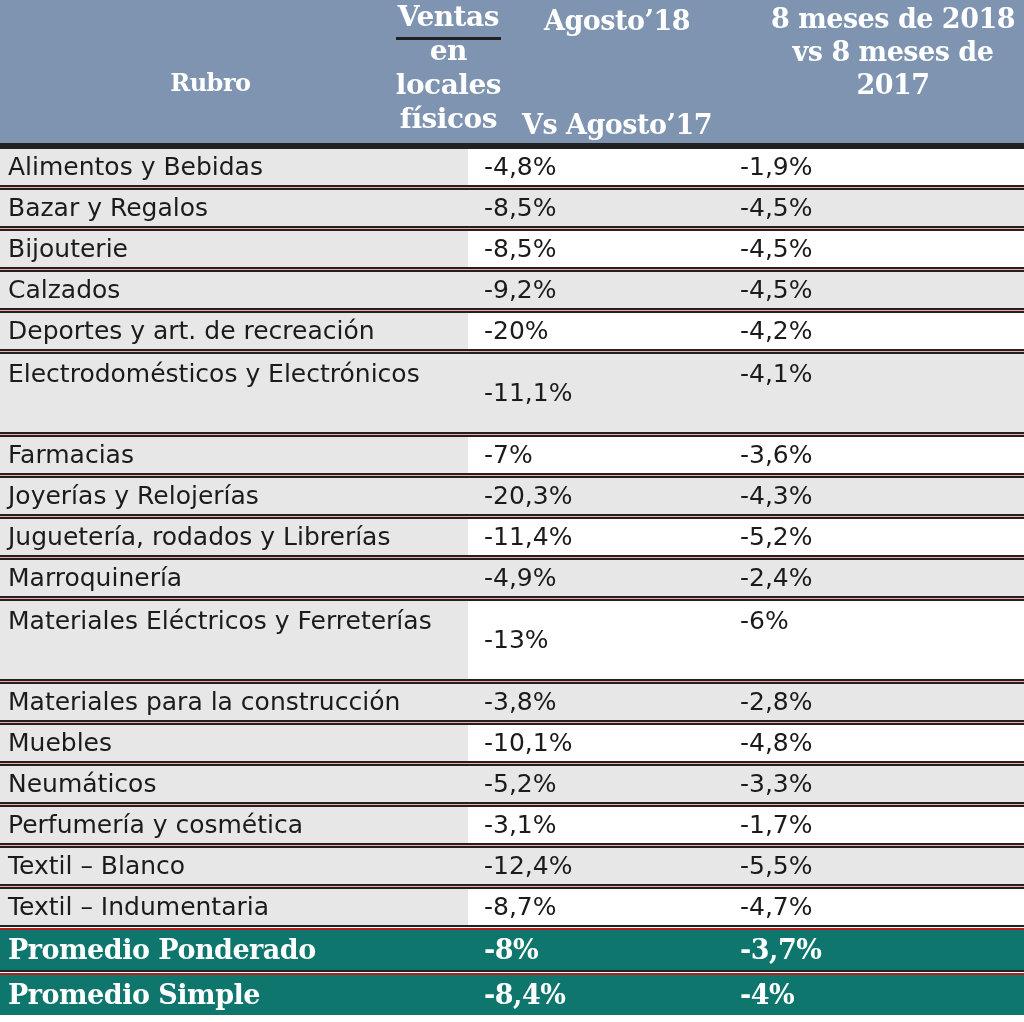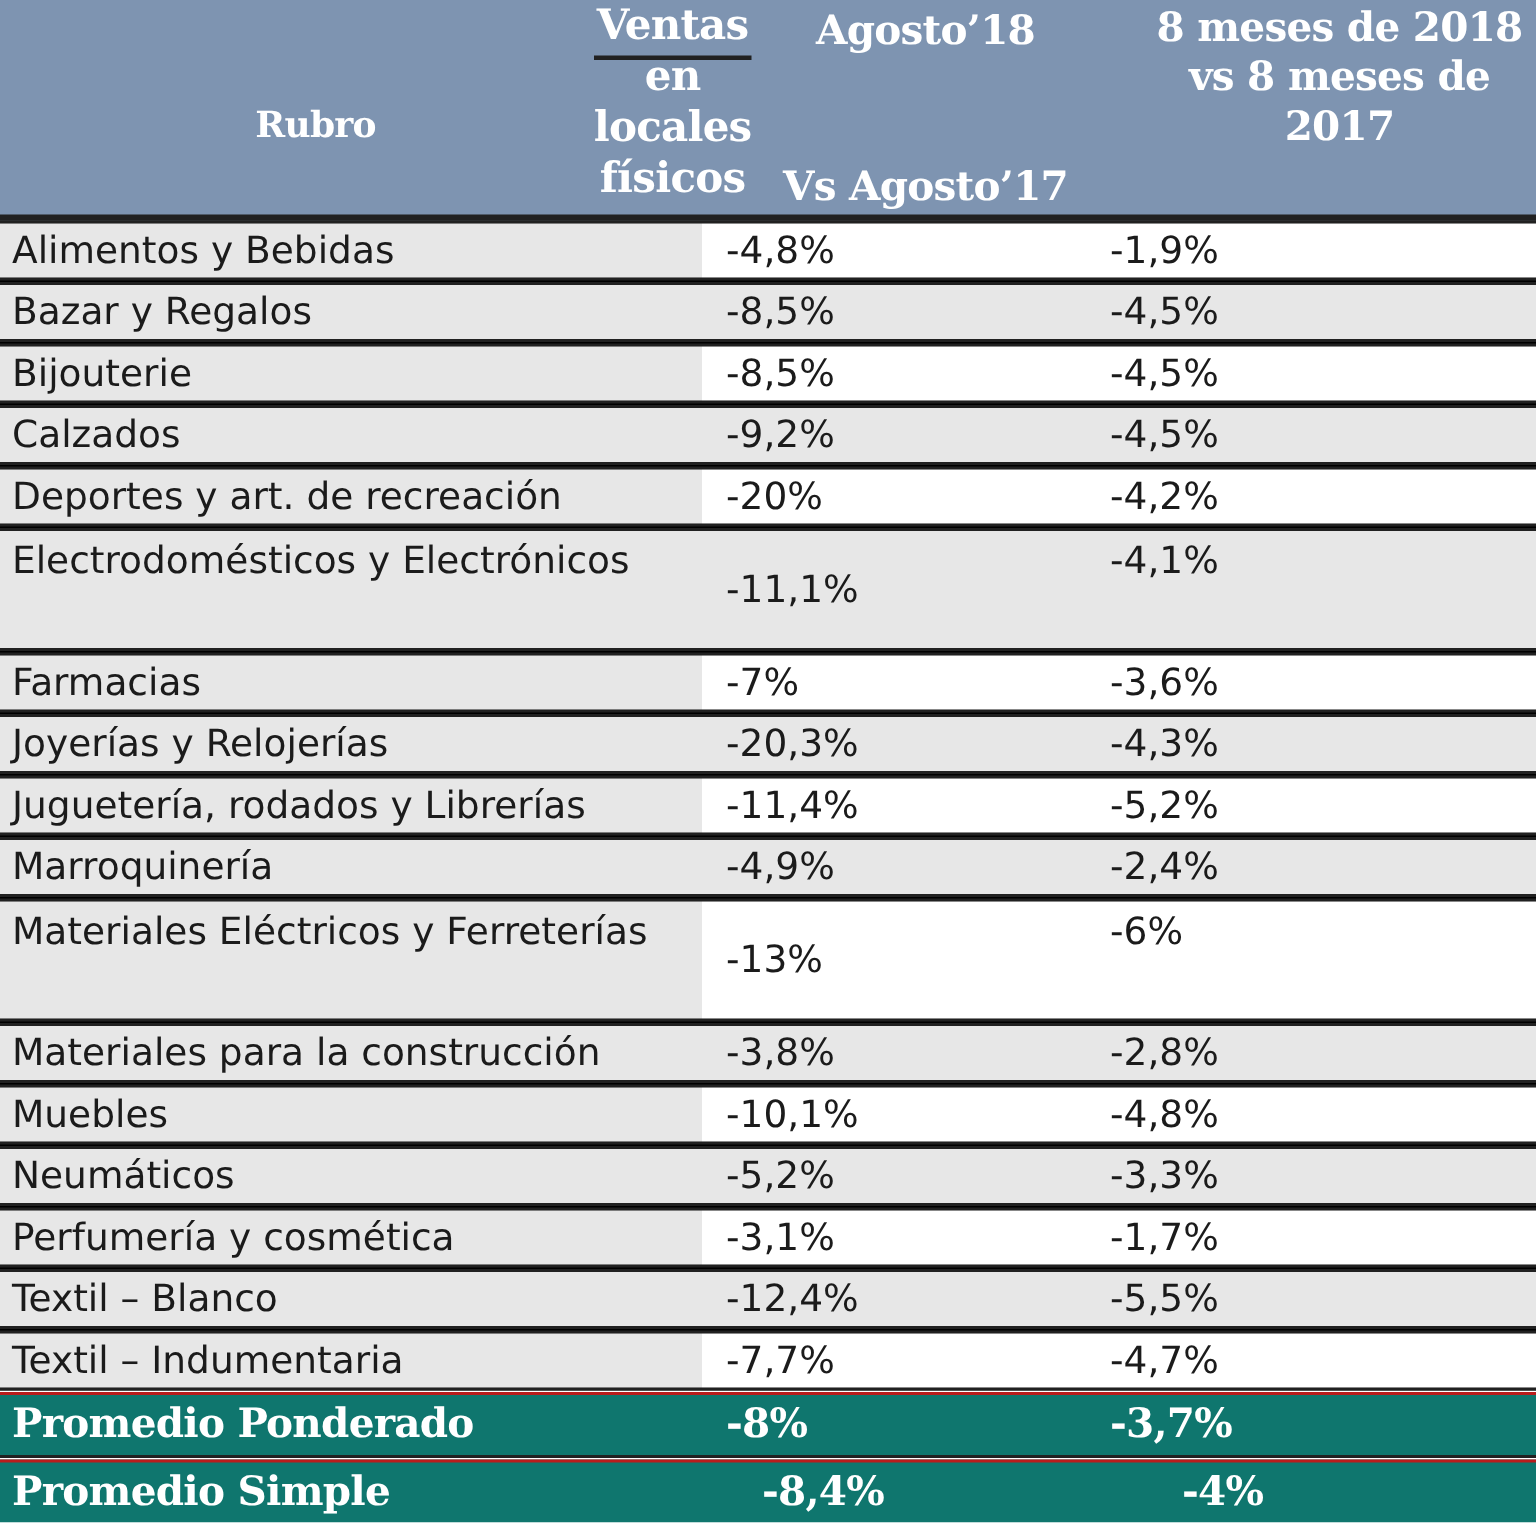--- a/index.html
+++ b/index.html
@@ -53,21 +53,21 @@
   }
   .h-col3 {
     flex: 1;
     font-size: 27px;
     line-height: 33px;
     padding-top: 2px;
   }
   .h-col3-inner { width: 262px; margin: 0 auto; text-align: center; }
 
   
-  .tbody { background: #000000; }
+  .tbody { background: #fca5a5; }
   .row {
     display: flex;
     height: 36px;
     border-top: 2px solid #212121;
     border-bottom: 2px solid #212121;
     margin-bottom: 1px;
     font-size: 25px;
   }
   .row.tall { height: 78px; }
   .cell { box-sizing: border-box; height: 100%; line-height: 36px; overflow: hidden; }
@@ -99,21 +99,21 @@
     background: #0f766e;
     color: #ffffff;
     border-top: 2px solid #b91c1c;
     border-bottom: 2px solid #212121;
     margin-bottom: 1px;
     font-family: "DejaVu Serif", "Liberation Serif", serif;
     font-weight: bold;
     letter-spacing: -0.5px;
     font-size: 27px;
   }
-  .summary-row:last-child { border-bottom: none; margin-bottom: 0; gap: 24px; }
+  .summary-row:last-child { border-bottom: none; margin-bottom: 0; }
   .summary-row .cell { line-height: 40px; }
   .summary-row .cell.rubro,
   .summary-row .cell.val2,
   .summary-row .cell.val3 { background: transparent; }
 </style>
 </head>
 <body>
 
 <div class="table-wrap">
 
@@ -228,21 +228,21 @@
     </div>
 
     <div class="row">
       <div class="cell rubro">Textil – Blanco</div>
       <div class="cell val2">-12,4%</div>
       <div class="cell val3">-5,5%</div>
     </div>
 
     <div class="row">
       <div class="cell rubro">Textil – Indumentaria</div>
-      <div class="cell val2">-7,7%</div>
+      <div class="cell val2">-8,7%</div>
       <div class="cell val3">-4,7%</div>
     </div>
 
   </div>
 
   <div class="tfoot">
 
     <div class="summary-row">
       <div class="cell rubro">Promedio Ponderado</div>
       <div class="cell val2">-8%</div>

